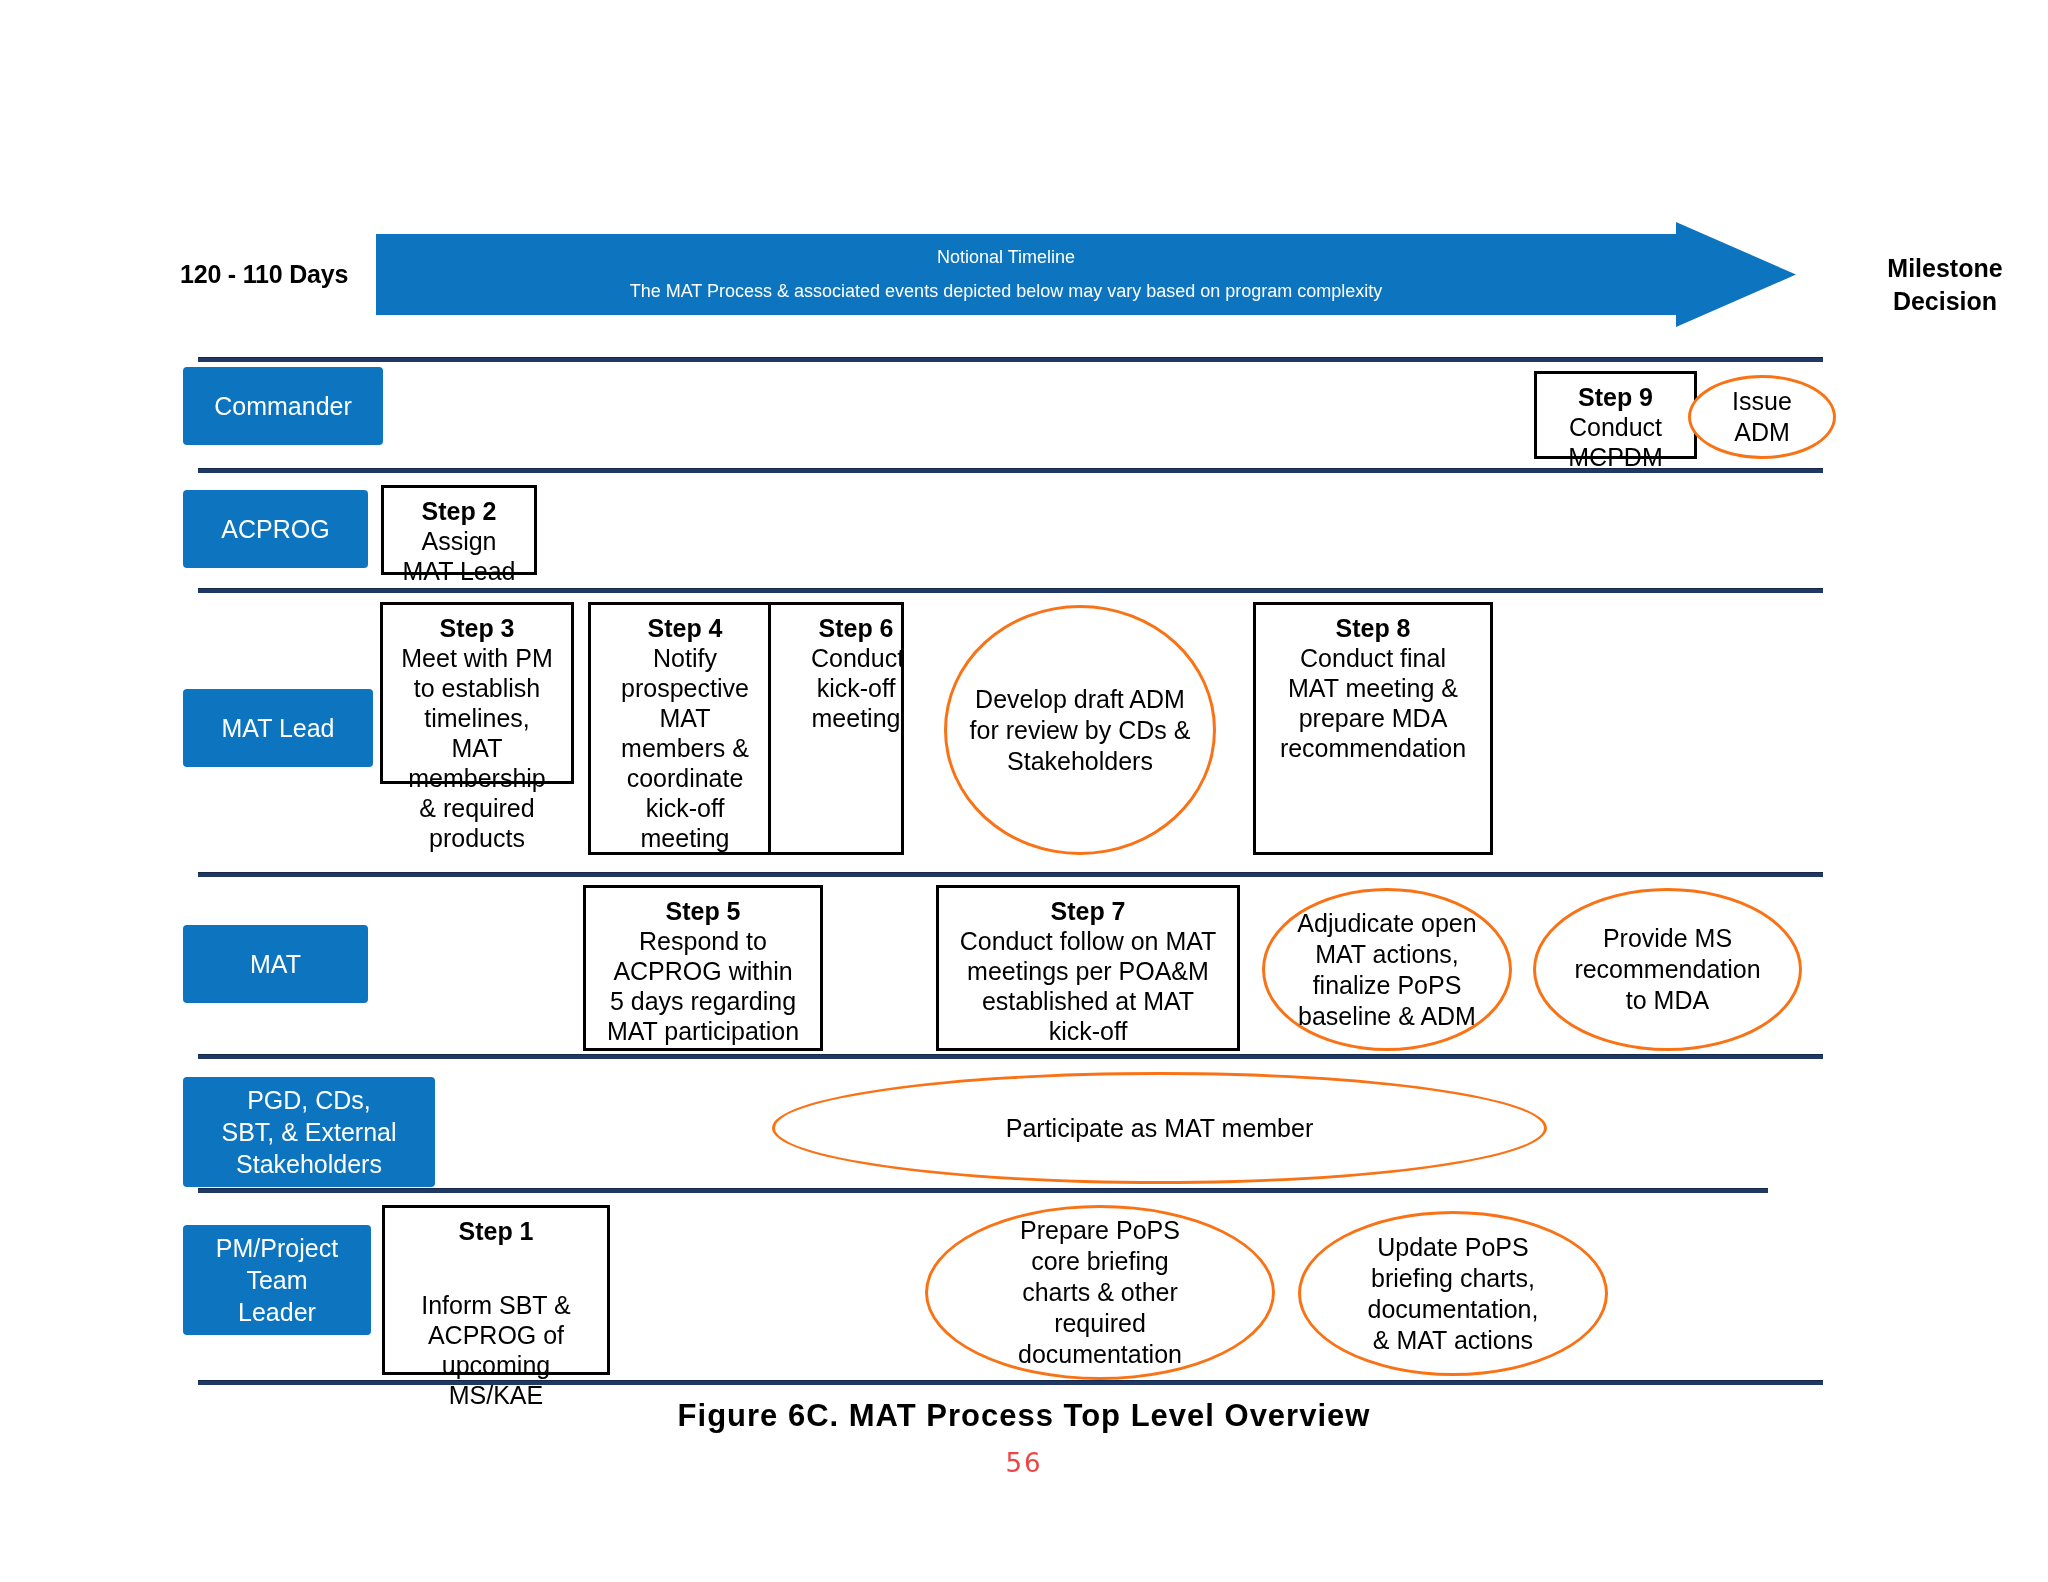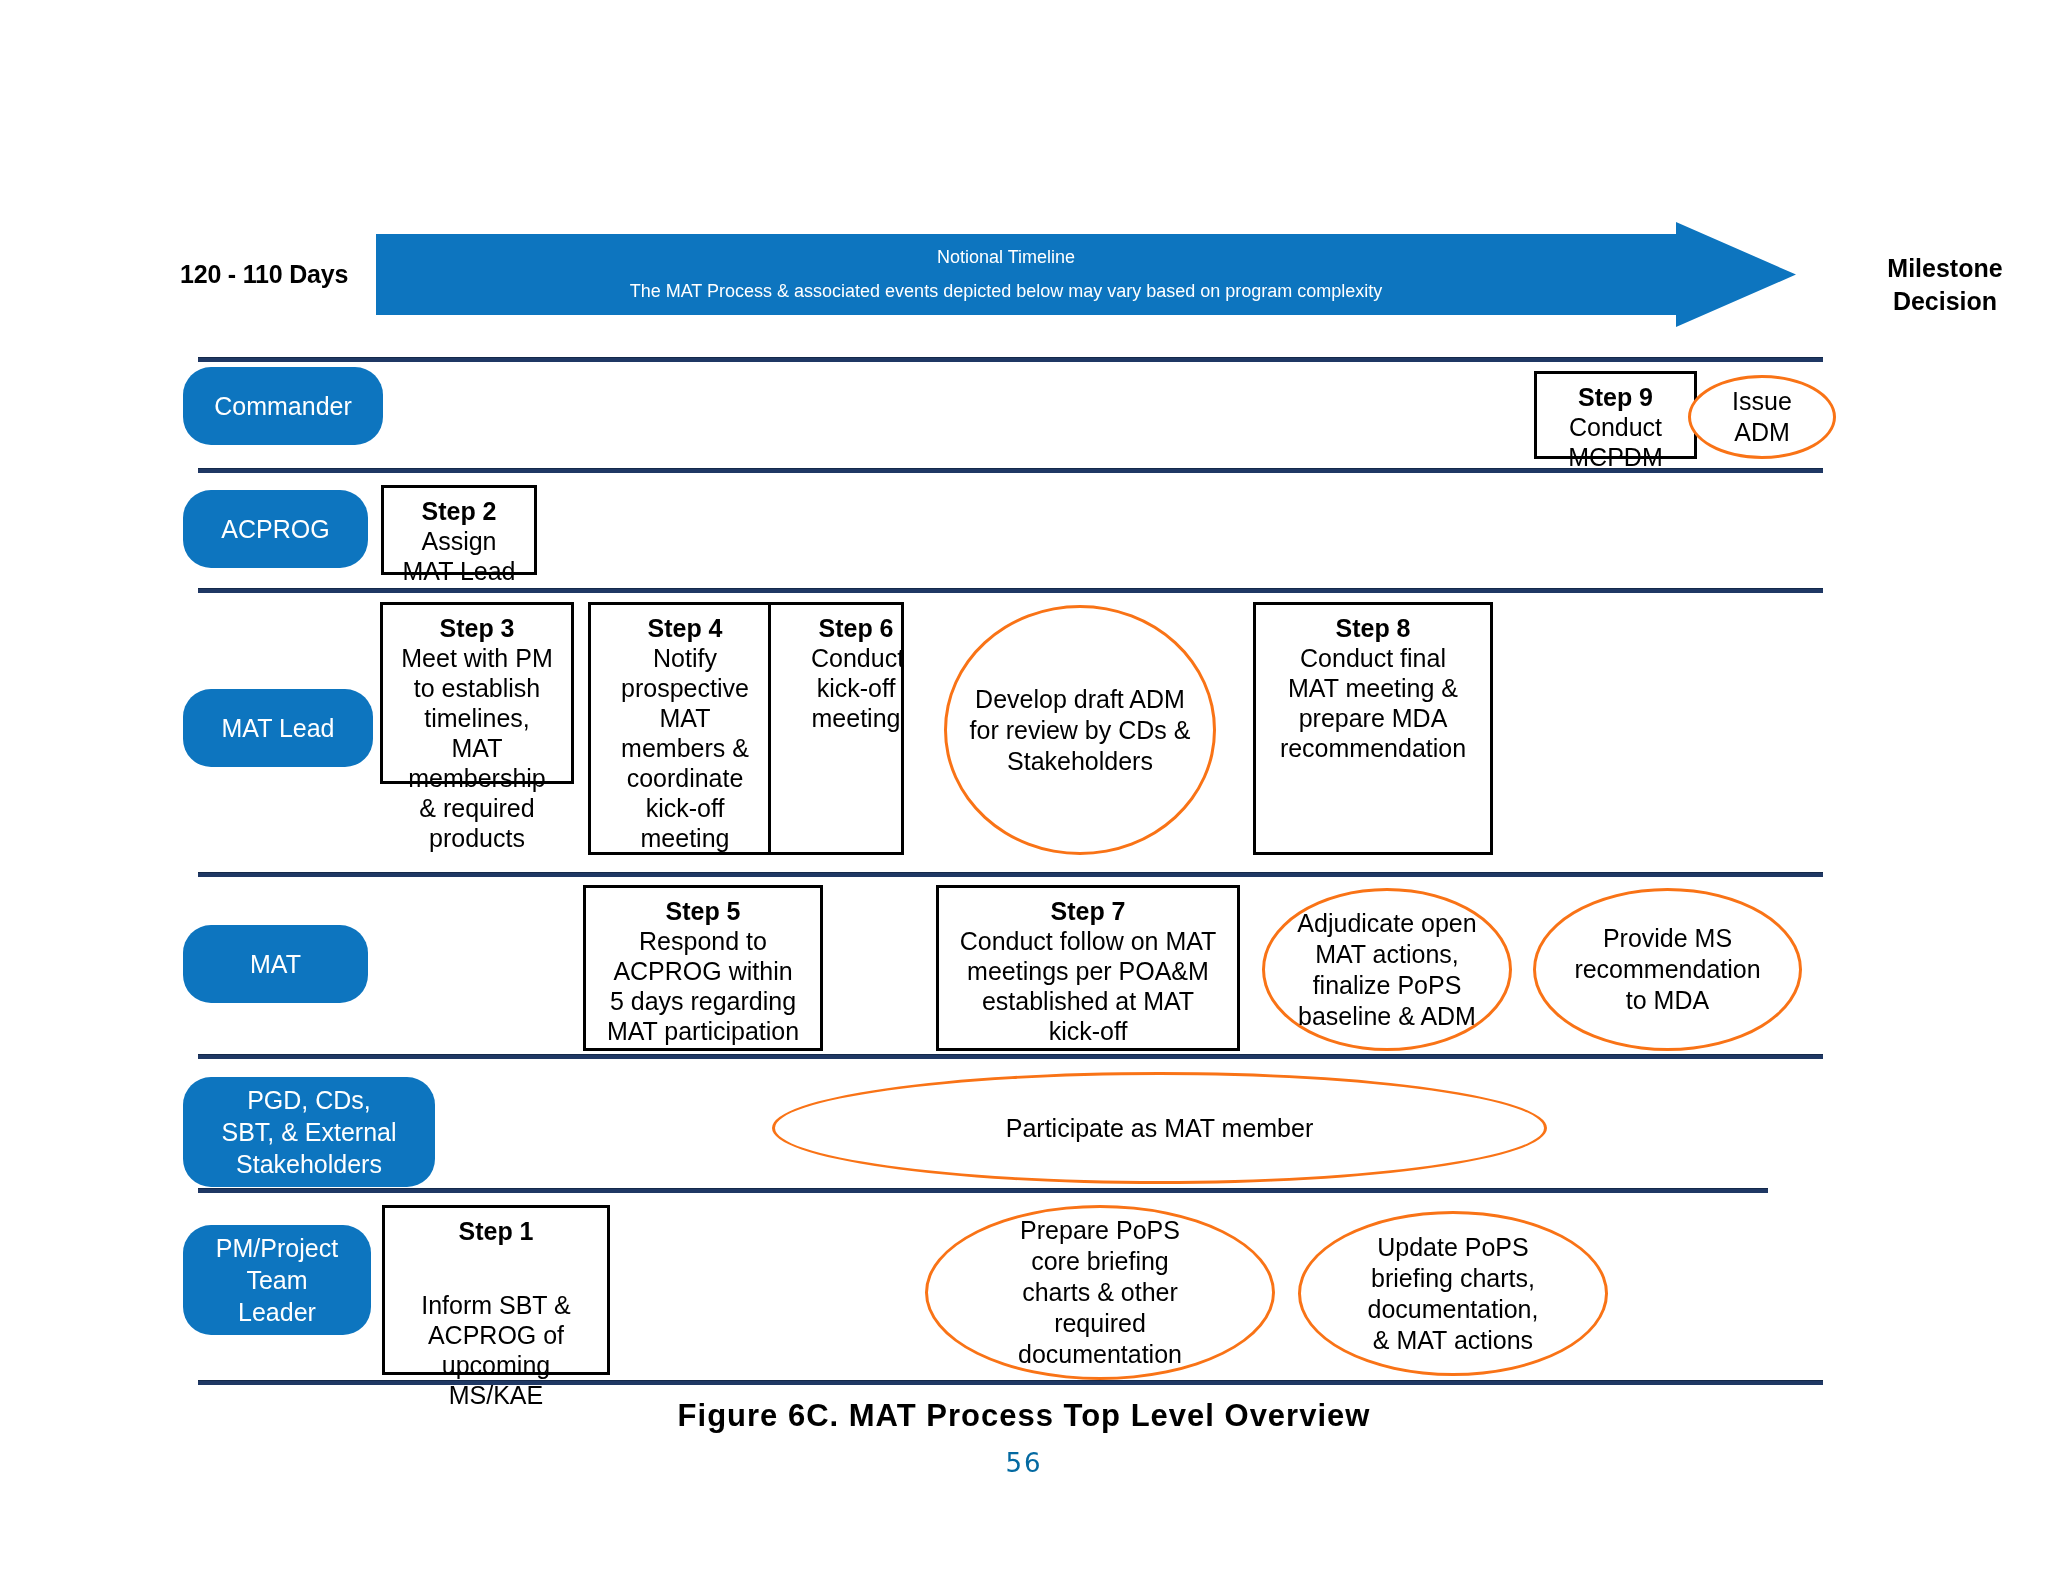--- a/index.html
+++ b/index.html
@@ -75,21 +75,21 @@
   .divider {
     position: absolute;
     height: 4px;
     background: #1f3864;
     border-top: 1px solid #14294a;
   }
   .lane-label {
     position: absolute;
     background: #0d75bf;
     color: #ffffff;
-    border-radius: 28px;
+    border-radius: 4px;
     display: flex;
     align-items: center;
     justify-content: center;
     text-align: center;
     font-size: 25px;
     line-height: 32px;
   }
 
   
   .step-box {
@@ -149,21 +149,21 @@
     color: #000000;
   }
   #page-number {
     position: absolute;
     left: 0;
     top: 1448px;
     width: 2048px;
     text-align: center;
     font-family: "DejaVu Sans", sans-serif;
     font-size: 26px;
-    color: #0369a1;
+    color: #ef4444;
     letter-spacing: 2px;
   }
 </style>
 </head>
 <body>
 
 <div class="page">
 
   <div id="timeline-row">
 

